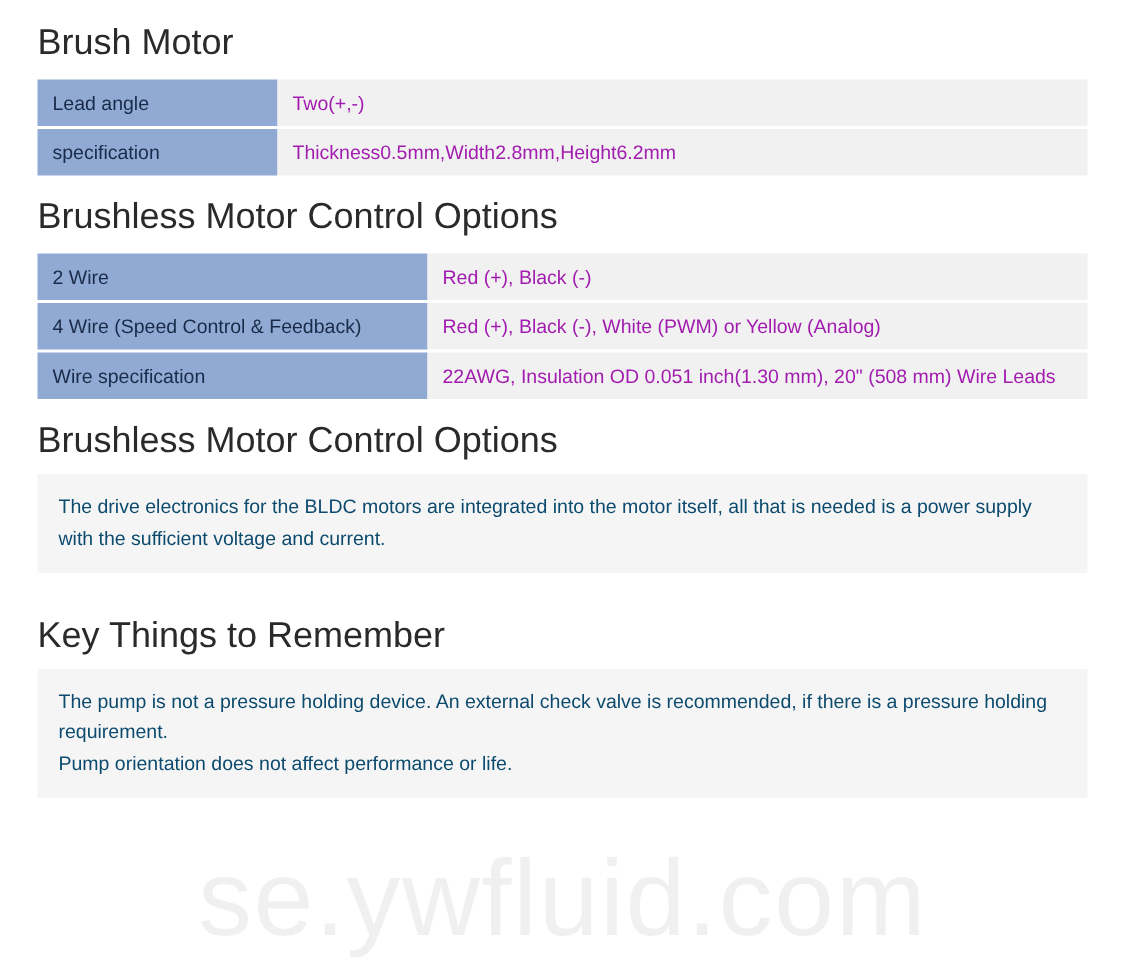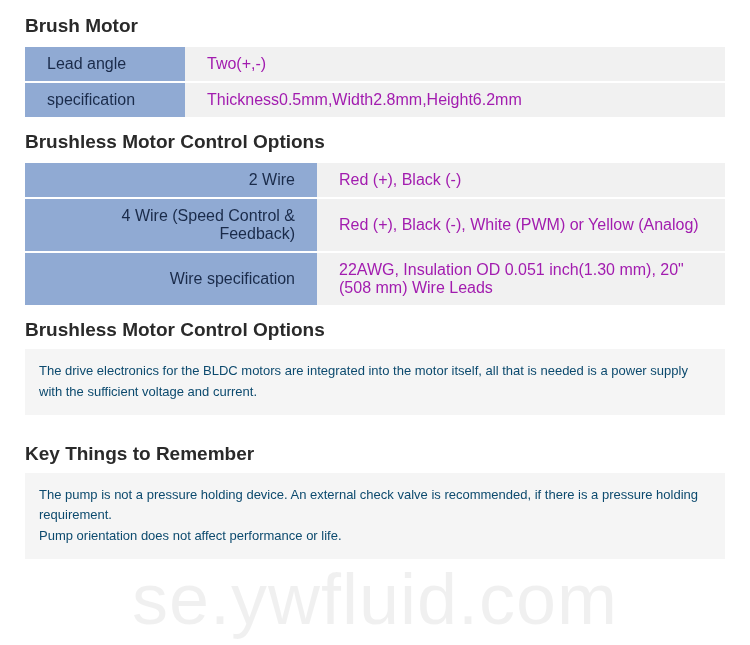--- a/index.html
+++ b/index.html
@@ -10,49 +10,48 @@
     body {
       font-family: "Segoe UI", Arial, sans-serif;
       background: #ffffff;
       width: 750px;
       height: 645px;
       padding: 10px 25px;
       position: relative;
       overflow: hidden;
     }
     .section-title {
-      font-size: 19px;
-      font-weight: 700;
+      font-size: 24px;
+      font-weight: 400;
       color: #2a2a2a;
       margin: 5px 0 8px 0;
     }
     .spec-table {
       width: 100%;
       border-collapse: separate;
       border-spacing: 0 2px;
       margin-bottom: 12px;
     }
     .spec-table td {
-      padding: 8px 22px;
-      font-size: 16px;
+      padding: 8px 10px;
+      font-size: 13px;
       color: #333;
       vertical-align: middle;
     }
     .spec-table .label-cell {
       background: #90aad3;
       color: #1a2b4a;
       width: 160px;
     }
     .spec-table .value-cell {
       background: #f1f1f1;
       color: #a21caf;
     }
     .table2 .label-cell {
-      width: 292px;
-      text-align: right;
+      width: 260px;
     }
     .info-box {
       background: #f5f5f5;
       padding: 12px 14px;
       font-size: 13px;
       color: #0c4a6e;
       line-height: 1.6;
       margin-bottom: 15px;
     }
     .watermark {

